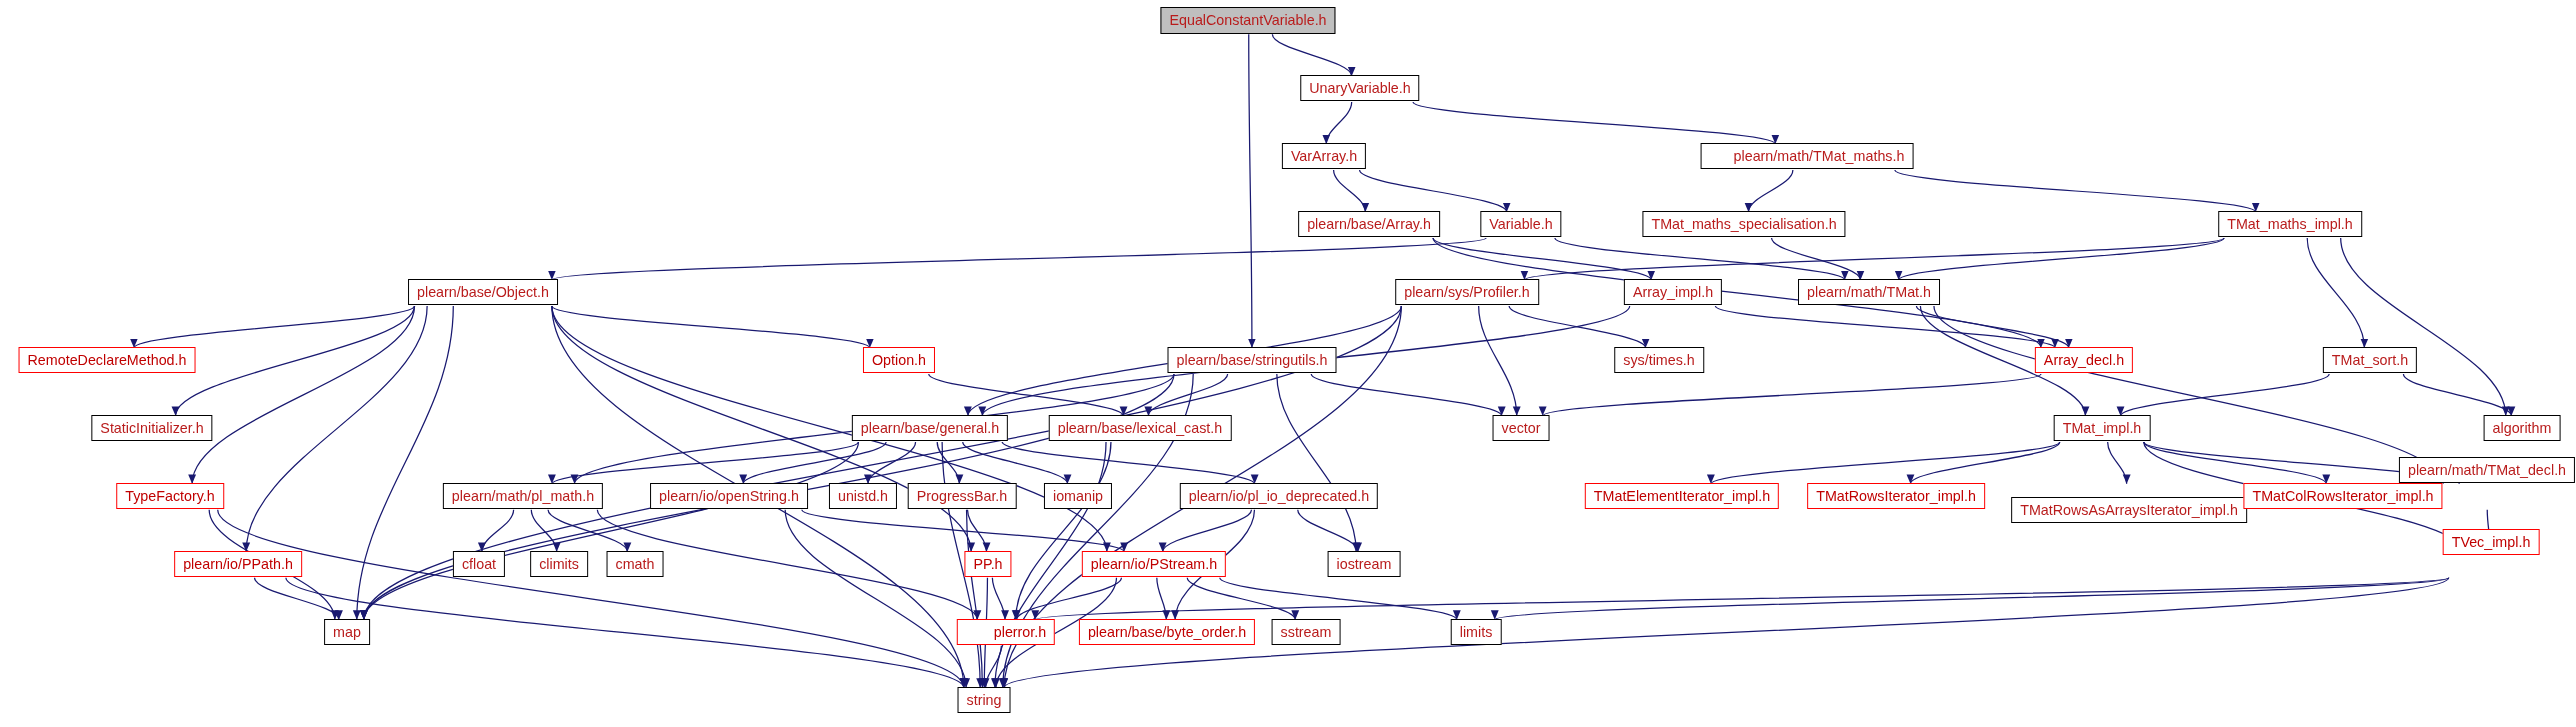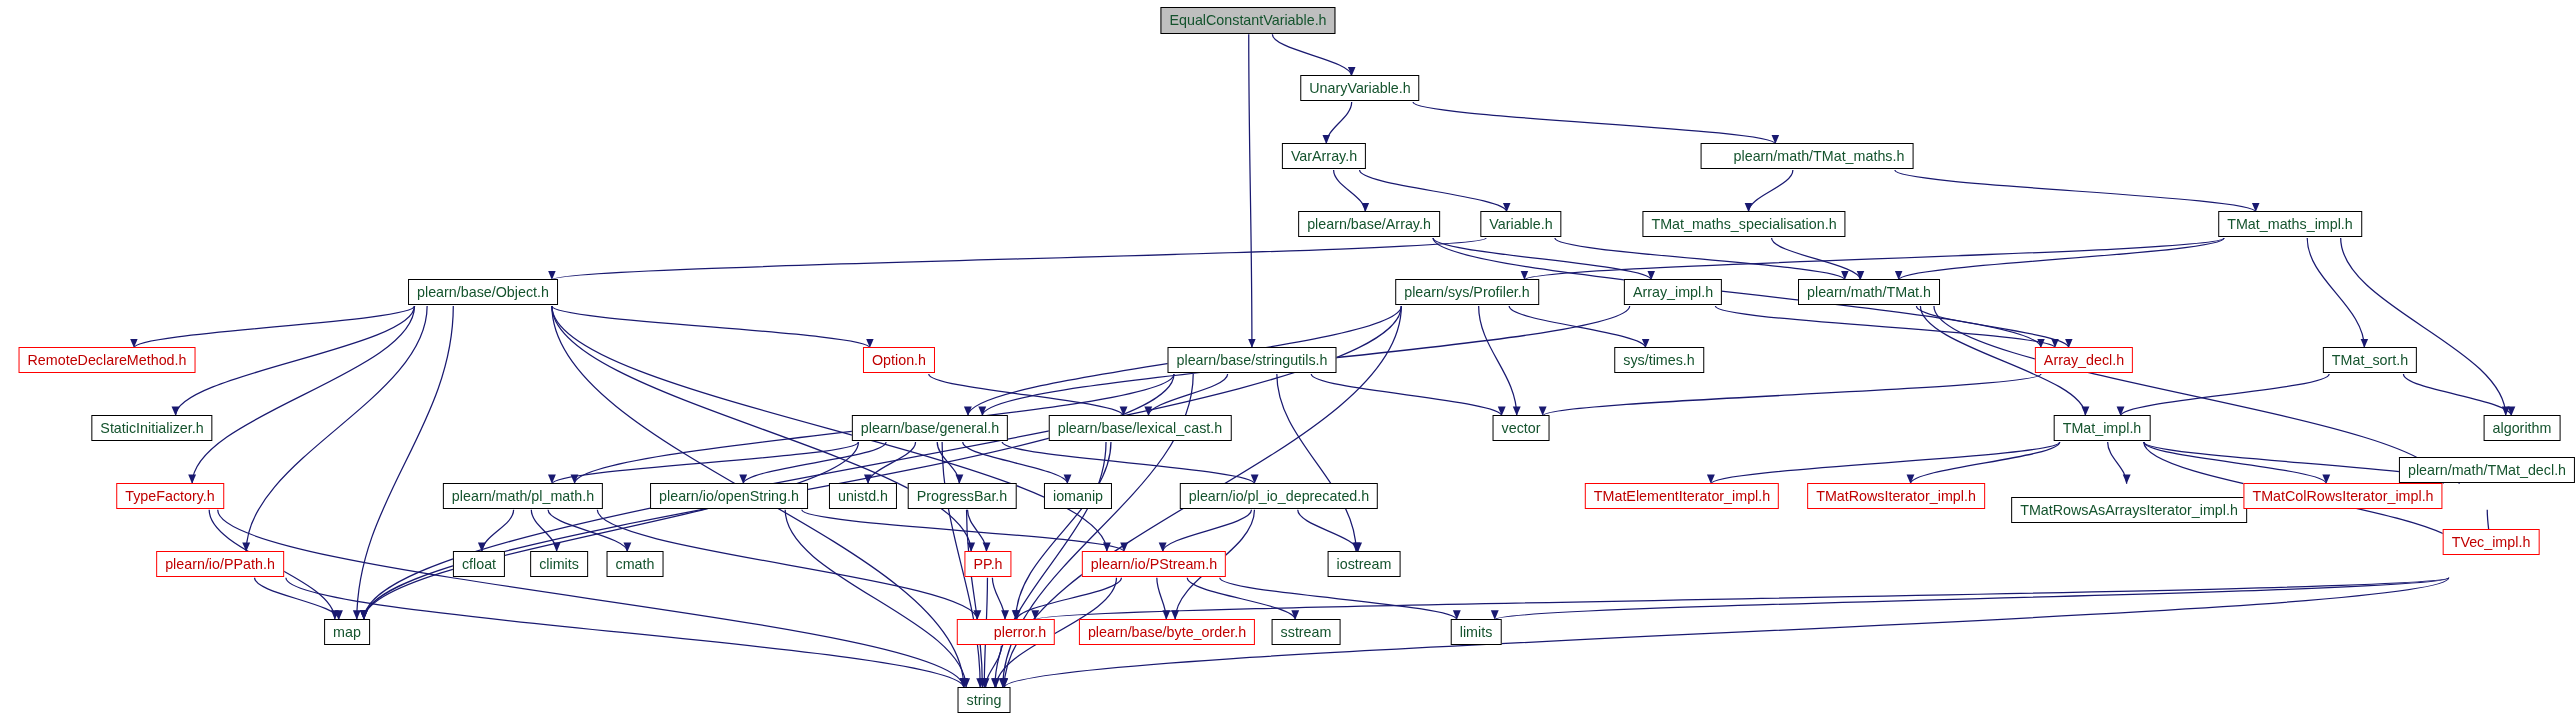--- a/index.html
+++ b/index.html
@@ -21,21 +21,21 @@
   .edge {
     fill: none;
     stroke: var(--edge-color, #191970);
     stroke-width: 1.4;
   }
   .node {
     position: absolute;
     transform: translateX(-50%);
     background: var(--node-fill, #ffffff);
     border: 1.8px solid var(--node-border, #000000);
-    color: #14532d;
+    color: #b91c1c;
     font-size: 14.3px;
     line-height: 1.2;
     padding: 3.6px 8px;
     white-space: nowrap;
     text-align: center;
     cursor: pointer;
   }
   .node.root {
     background: var(--root-fill, #bfbfbf);
   }
@@ -173,21 +173,21 @@
     <div class="node normal" style="left: 729px; top: 483px;">plearn/io/openString.h</div>
     <div class="node normal" style="left: 863px; top: 483px;">unistd.h</div>
     <div class="node normal" style="left: 962px; top: 483px;">ProgressBar.h</div>
     <div class="node normal" style="left: 1078px; top: 483px;">iomanip</div>
     <div class="node normal" style="left: 1279px; top: 483px;">plearn/io/pl_io_deprecated.h</div>
     <div class="node truncated" style="left: 1682px; top: 483px;">TMatElementIterator_impl.h</div>
     <div class="node truncated" style="left: 1896px; top: 483px;">TMatRowsIterator_impl.h</div>
     <div class="node normal" style="left: 2129px; top: 483px; margin-top: 14px;">TMatRowsAsArraysIterator_impl.h</div>
     <div class="node truncated" style="left: 2343px; top: 483px;">TMatColRowsIterator_impl.h</div>
     <div class="node normal" style="left: 2487px; top: 457px;">plearn/math/TMat_decl.h</div>
-    <div class="node truncated" style="left: 220px; top: 551px;">plearn/io/PPath.h</div>
+    <div class="node truncated" style="left: 238px; top: 551px;">plearn/io/PPath.h</div>
     <div class="node normal" style="left: 479px; top: 551px;">cfloat</div>
     <div class="node normal" style="left: 559px; top: 551px;">climits</div>
     <div class="node normal" style="left: 635px; top: 551px;">cmath</div>
     <div class="node truncated" style="left: 988px; top: 551px;">PP.h</div>
     <div class="node truncated" style="left: 1154px; top: 551px;">plearn/io/PStream.h</div>
     <div class="node normal" style="left: 1364px; top: 551px;">iostream</div>
     <div class="node truncated" style="left: 2491px; top: 529px;">TVec_impl.h</div>
     <div class="node normal" style="left: 347px; top: 619px;">map</div>
     <div class="node truncated" style="left: 1006px; top: 619px; padding-left: 36px;">plerror.h</div>
     <div class="node truncated" style="left: 1167px; top: 619px;">plearn/base/byte_order.h</div>

